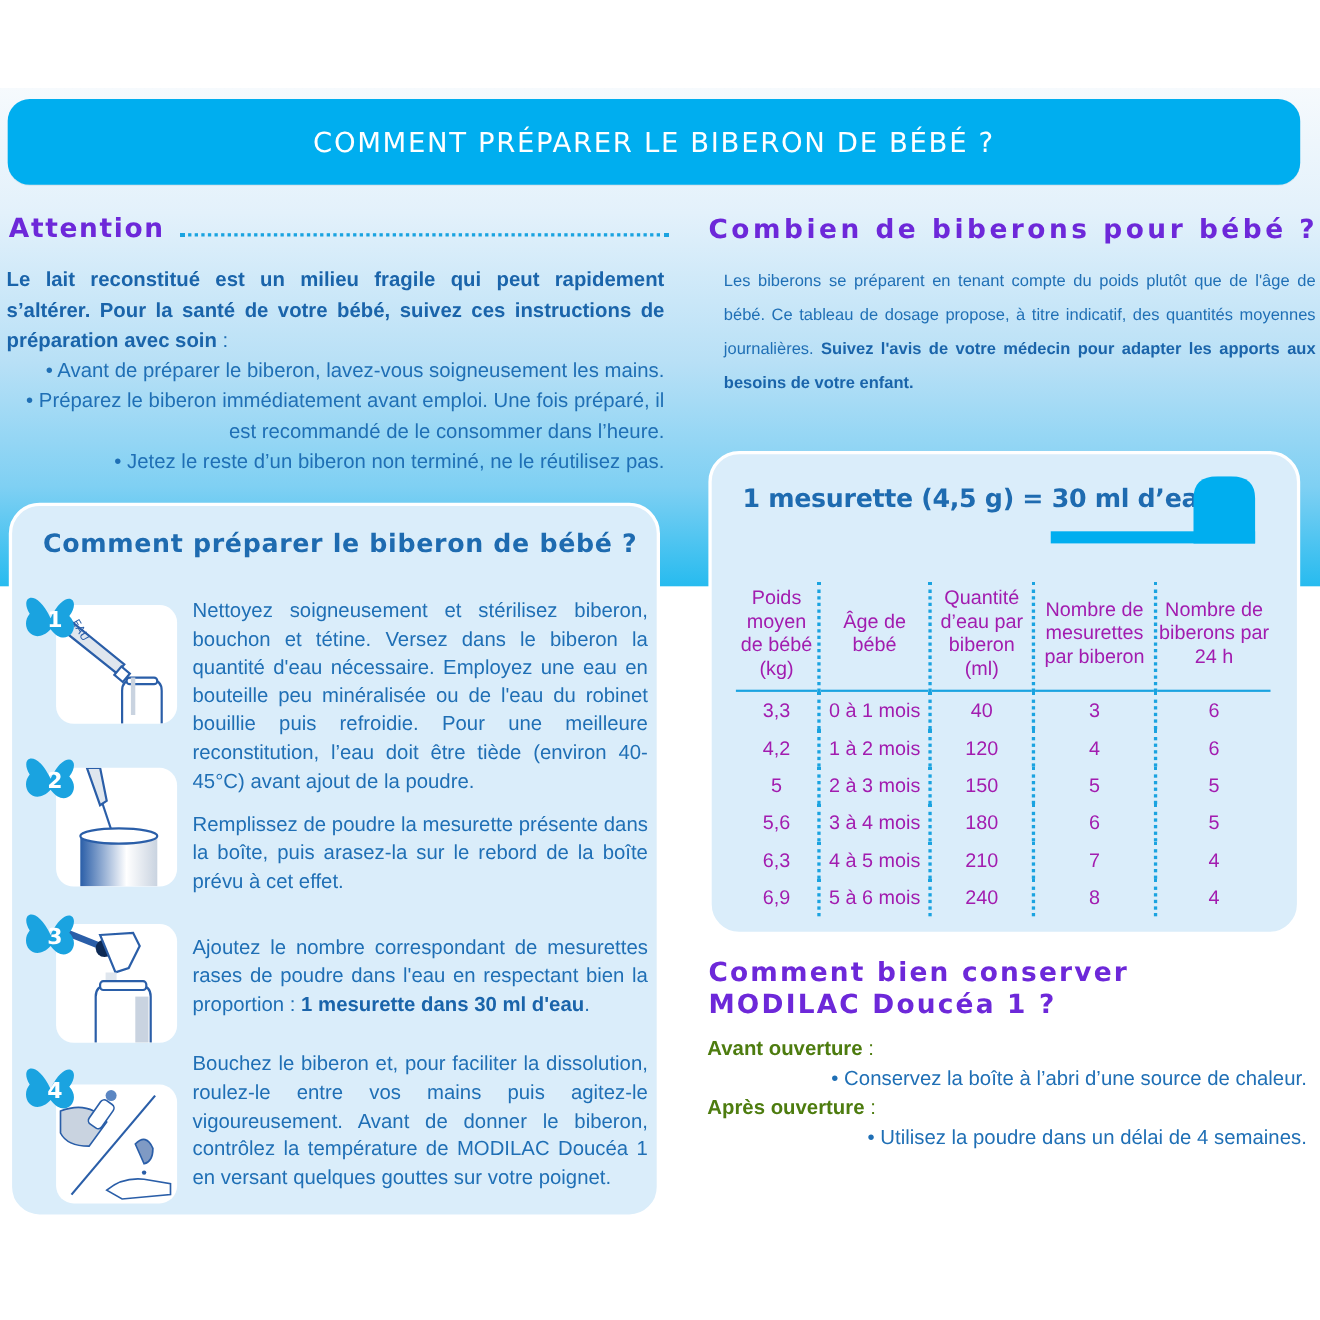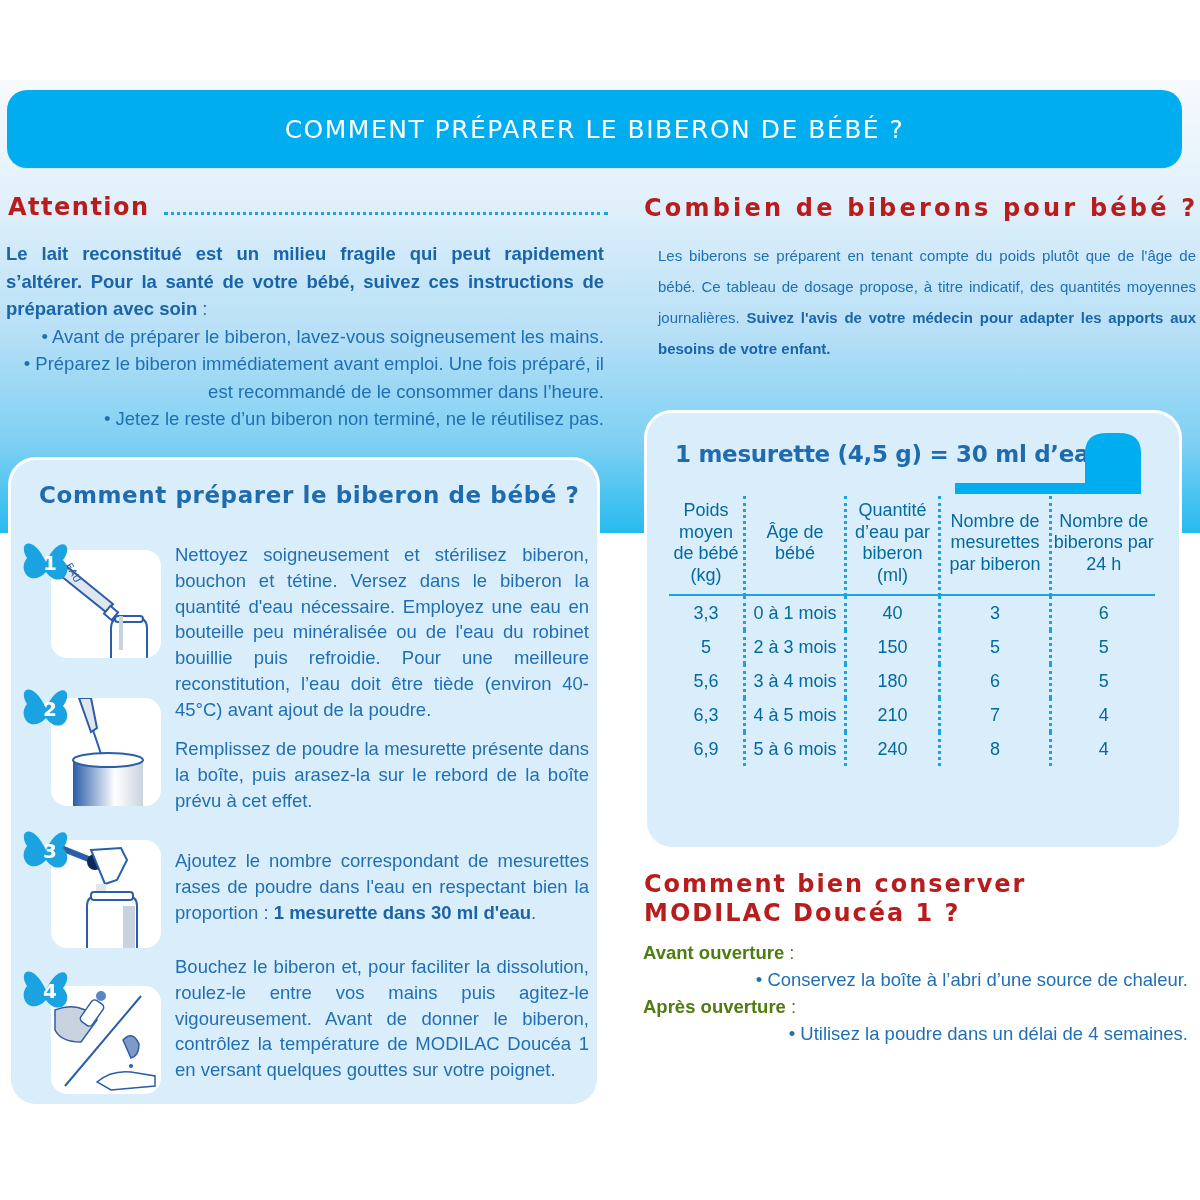--- a/index.html
+++ b/index.html
@@ -17,21 +17,21 @@
     position:absolute; left:7px; top:90px; width:1175px; height:78px;
     background:#00aeef; border-radius:20px;
     display:flex; align-items:center; justify-content:center;
     box-shadow:0 1px 0 rgba(0,0,0,0.05);
   }
   .top-banner span {
     color:#fff; font-family:"DejaVu Sans", sans-serif; font-size:25px;
     letter-spacing:1.5px; font-weight:normal;
   }
   .heading {
-    font-family:"DejaVu Sans", sans-serif; font-weight:bold; color:#b91c1c;
+    font-family:"DejaVu Sans", sans-serif; font-weight:bold; color:#6d28d9;
     position:absolute; margin:0;
   }
   .attention-title { left:8px; top:193px; font-size:24px; letter-spacing:1.5px; display:flex; align-items:flex-end; width:600px; }
   .attention-title .dots { flex:1; margin-left:14px; border-bottom:3px dotted #1aa3e0; height:0; margin-bottom:6px; }
   .para {
     position:absolute; font-size:18.5px; line-height:27.5px; text-align:justify; color:#1f6fb5;
     font-family:"Liberation Sans", sans-serif;
   }
   .para b { font-weight:bold; color:#1a64aa; }
   .para .bullet { display:block; text-indent:-12px; padding-left:12px; text-align:right; }
@@ -48,21 +48,21 @@
   .prep-title { position:absolute; left:28px; top:22px; font-family:"DejaVu Sans", sans-serif; font-size:23px; color:#1e6bb0; font-weight:bold; letter-spacing:0.6px; margin:0; }
   .step { position:absolute; left:0; width:586px; }
   .step-icon { position:absolute; left:40px; width:110px; height:108px; background:#fff; border-radius:16px; overflow:hidden; }
   .butterfly { position:absolute; left:8px; width:54px; height:60px; }
   .step-text { position:absolute; left:164px; width:414px; font-size:18.5px; line-height:25.8px; text-align:justify; color:#1f6fb5; margin:0; }
   .step-text b { color:#1a64aa; }
 
   .scoop-title { position:absolute; left:28px; top:28px; font-family:"DejaVu Sans", sans-serif; font-size:23px; color:#1e6bb0; font-weight:bold; margin:0; letter-spacing:-0.3px; }
   .scoop-icon { position:absolute; right:34px; top:20px; width:190px; height:62px; }
 
-  table.dose { position:absolute; left:22px; top:83px; width:486px; border-collapse:collapse; color:#0369a1; font-size:18px; }
+  table.dose { position:absolute; left:22px; top:116px; width:486px; border-collapse:collapse; color:#a21caf; font-size:18px; }
   table.dose th { font-weight:normal; font-size:18px; line-height:21.5px; padding:4px 0 8px; vertical-align:middle; text-align:center; border-bottom:2px solid #1aa3e0; }
   table.dose td { text-align:center; height:34px; padding:0; }
   table.dose .sep { border-right:3px dotted #1aa3e0; }
 
   .conserve-title { left:644px; top:870px; font-size:24px; letter-spacing:2px; line-height:29px; }
   .conserve-body { left:643px; top:939px; width:545px; font-size:18.5px; line-height:27px; text-align:left; }
   .conserve-body .sub { display:block; font-weight:bold; color:#4d7c0f; }
   .conserve-body .sub span { font-weight:normal; }
 </style>
 </head>
@@ -193,20 +193,27 @@
     </thead>
     <tbody>
       <tr>
         <td class="sep">3,3</td>
         <td class="sep">0 à 1 mois</td>
         <td class="sep">40</td>
         <td class="sep">3</td>
         <td>6</td>
       </tr>
       <tr>
+        <td class="sep">4,2</td>
+        <td class="sep">1 à 2 mois</td>
+        <td class="sep">120</td>
+        <td class="sep">4</td>
+        <td>6</td>
+      </tr>
+      <tr>
         <td class="sep">5</td>
         <td class="sep">2 à 3 mois</td>
         <td class="sep">150</td>
         <td class="sep">5</td>
         <td>5</td>
       </tr>
       <tr>
         <td class="sep">5,6</td>
         <td class="sep">3 à 4 mois</td>
         <td class="sep">180</td>

